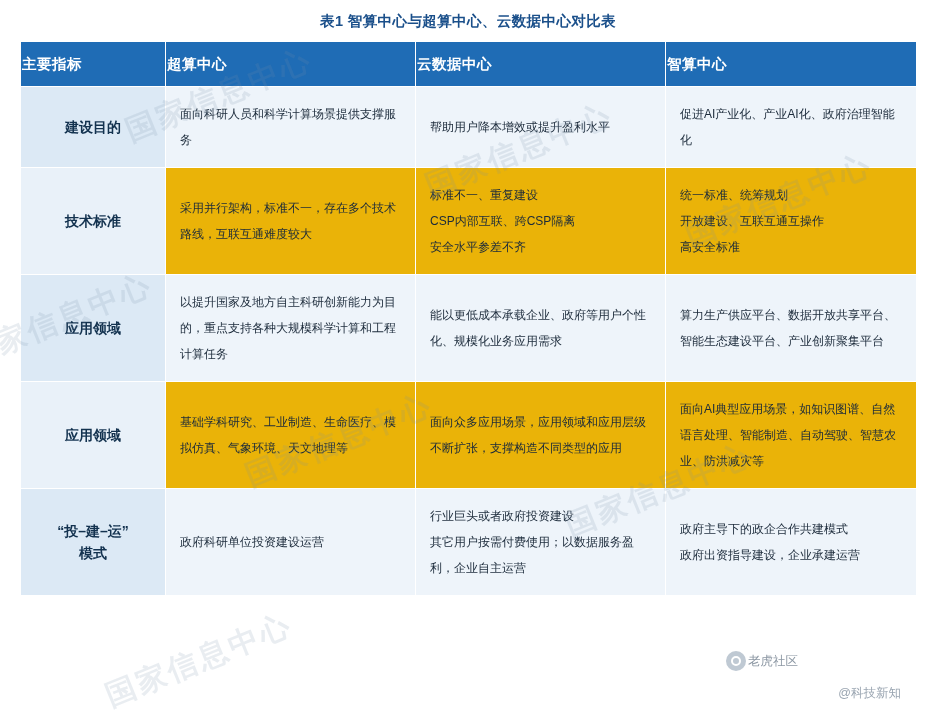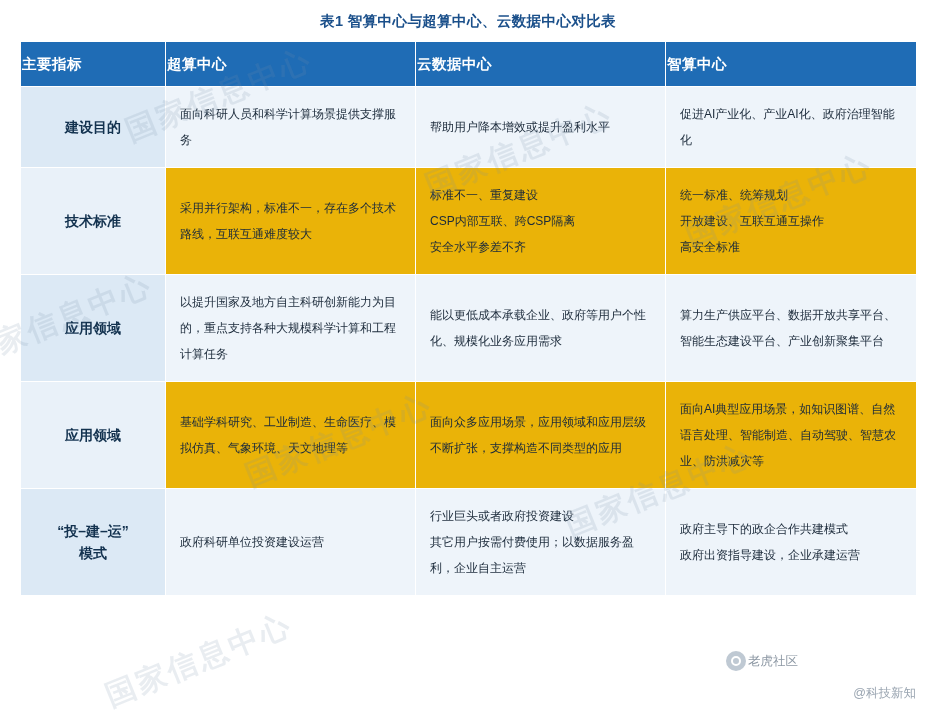--- a/index.html
+++ b/index.html
@@ -124,21 +124,21 @@
     border-radius: 50%;
     border: 2px solid #ffffff;
     box-sizing: border-box;
   }
   .badge .txt {
     color: #8d98a4;
     font-size: 12.5px;
   }
   .source {
     position: absolute;
-    right: 20px;
+    right: 35px;
     bottom: 18px;
     color: #9aa5b1;
     font-size: 12.5px;
     z-index: 6;
   }
 </style>
 </head>
 <body>
 
 <div class="page">

